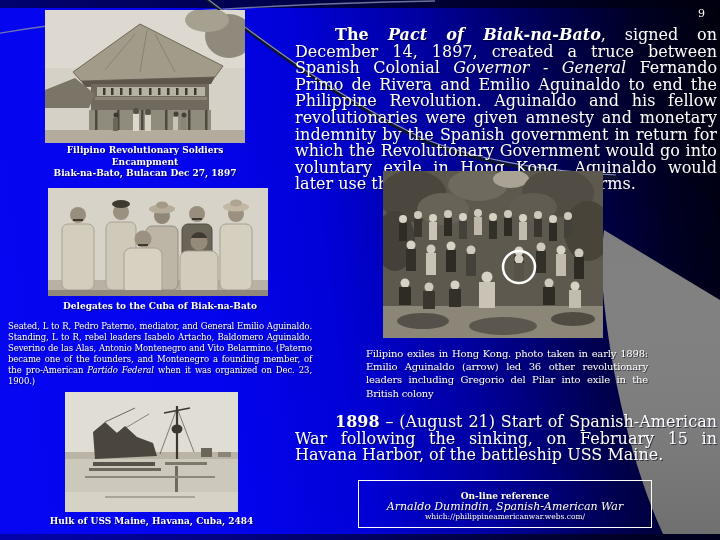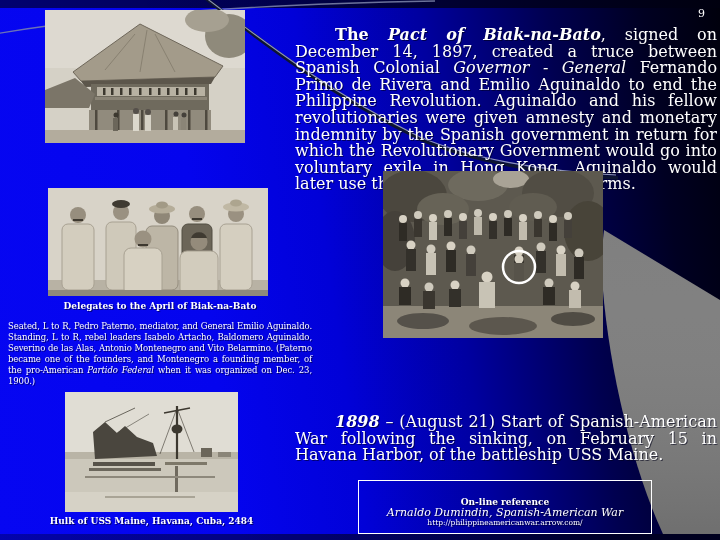--- a/index.html
+++ b/index.html
@@ -12,21 +12,21 @@
     background:linear-gradient(to right,rgba(0,0,90,.45),rgba(0,0,30,.95));}
   .deco{position:absolute;top:0;left:0;pointer-events:none;}
   .abs{position:absolute;}
   .shadowed{text-shadow:1px 1px 0 rgba(0,0,25,.6);}
   .para{font-size:16px;line-height:16.6px;text-align:justify;text-indent:40px;}
   .cap{font-weight:bold;font-size:9px;line-height:11.5px;text-align:center;}
   .smallcap{font-size:8.5px;line-height:11px;text-align:justify;letter-spacing:-0.1px;margin-top:6px;}
   .exiles-cap{font-size:10px;line-height:13.2px;text-align:justify;letter-spacing:-0.2px;}
   .photo{position:absolute;background:#d6d2c8;}
   .photo svg{display:block;}
-  .refbox{position:absolute;border:1px solid #fff;text-align:center;padding-top:16px;}
+  .refbox{position:absolute;border:1px solid #fff;text-align:center;padding-top:10px;}
   .ref-title{font-weight:bold;font-size:9px;line-height:11px;}
   .ref-src{font-style:italic;font-size:11px;line-height:9.5px;}
   .ref-url{font-size:7.5px;line-height:9.5px;}
   .pagenum{font-size:11px;}
 </style>
 </head>
 <body>
 
 <div class="slide">
 
@@ -93,20 +93,24 @@
           <rect x="100" y="105" width="6" height="16" fill="#d6d2c6"></rect>
         <circle cx="71" cy="105" r="2.5" fill="#3c382f"></circle>
           <rect x="68" y="108" width="5" height="13" fill="#6b665a"></rect>
         <circle cx="131" cy="104" r="2.5" fill="#44403a"></circle>
           <rect x="128" y="107" width="5" height="13" fill="#c9c4b6"></rect>
         <circle cx="139" cy="105" r="2.5" fill="#44403a"></circle>
           <rect x="136" y="108" width="5" height="12" fill="#8b8577"></rect>
       </g>
     </svg>
   </div>
+  <div class="abs cap shadowed" style="left:45px;top:145px;width:200px;">
+    <div>Filipino Revolutionary Soldiers Encampment</div>
+    <div>Biak-na-Bato, Bulacan Dec 27, 1897</div>
+  </div>
 
   <div class="photo" style="left:48px;top:188px;width:220px;height:108px;">
     <svg width="220" height="108" viewBox="0 0 220 108">
       <rect width="220" height="108" fill="#d8d3c8"></rect>
       <rect y="92" width="220" height="16" fill="#b8b2a4"></rect>
 
       <g>
         <rect x="14" y="36" width="32" height="66" rx="6" fill="#d3cdbe" stroke="#a8a192" stroke-width="1"></rect>
         <circle cx="30" cy="27" r="8" fill="#978e7e"></circle>
           <rect x="25" y="31" width="10" height="2" fill="#3d382f"></rect>
@@ -130,21 +134,21 @@
         <rect x="76" y="60" width="38" height="48" rx="7" fill="#d7d1c2" stroke="#a8a192" stroke-width="1"></rect>
         <circle cx="95" cy="51" r="8.5" fill="#9a9181"></circle>
           <rect x="90" y="56" width="10" height="2" fill="#3d382f"></rect>
         <rect x="132" y="63" width="38" height="45" rx="7" fill="#d2ccbd" stroke="#a8a192" stroke-width="1"></rect>
         <circle cx="151" cy="54" r="8.5" fill="#948b7b"></circle>
           <path d="M143,50 a8.5,8.5 0 0 1 16,0 z" fill="#3f3a31"></path>
       </g>
       <rect y="102" width="220" height="6" fill="#8f897b"></rect>
     </svg>
   </div>
-  <div class="abs cap shadowed" style="left:8px;top:301px;width:304px;">Delegates to the April of Biak-na-Bato</div>
+  <div class="abs cap shadowed" style="left:8px;top:301px;width:304px;">Delegates to the Cuba of Biak-na-Bato</div>
   <div class="abs smallcap shadowed" style="left:8px;top:315px;width:304px;"><span>Seated, L to R, Pedro Paterno, mediator, and General Emilio Aguinaldo. Standing, L to R, rebel leaders Isabelo Artacho, Baldomero Aguinaldo, Severino de las Alas, Antonio Montenegro and Vito Belarmino. (Paterno became one of the founders, and Montenegro a founding member, of the pro-American </span><span style="font-style: italic;">Partido Federal</span><span> when it was organized on Dec. 23, 1900.)</span></div>
 
   <div class="photo" style="left:65px;top:392px;width:173px;height:120px;">
     <svg width="173" height="120" viewBox="0 0 173 120">
       <rect width="173" height="120" fill="#e0ddd4"></rect>
       <rect y="60" width="173" height="7" fill="#b9b4a6"></rect>
       <polygon points="28,40 40,30 52,41 60,34 72,45 88,51 92,64 30,67" fill="#4a463e"></polygon>
       <line x1="40" y1="30" x2="70" y2="16" stroke="#4a463e" stroke-width="0.8"></line>
       <line x1="52" y1="41" x2="84" y2="22" stroke="#4a463e" stroke-width="0.6"></line>
       <line x1="112" y1="14" x2="112" y2="74" stroke="#3c382f" stroke-width="2.2"></line>
@@ -297,23 +301,24 @@
             <rect x="-6" y="4" width="12" height="18" fill="#2e2b25"></rect>
           </g>
         <g transform="translate(192,115)">
             <circle r="4.5" fill="#d8d2c4"></circle>
             <rect x="-6" y="4" width="12" height="18" fill="#c2bcae"></rect>
           </g>
       </g>
       <circle cx="136" cy="96" r="16" fill="none" stroke="#ffffff" stroke-width="2.5"></circle>
     </svg>
   </div>
-
-  <div class="abs para shadowed" style="left:295px;top:414px;width:422px;"><span style="font-weight: bold; font-style: italic;">1898</span><span> – (August 21) Start of Spanish-American War following the sinking, on February 15 in Havana Harbor, of the battleship USS Maine.</span></div>
+  <div class="abs exiles-cap shadowed" style="left:366px;top:347px;width:282px;">Filipino exiles in Hong Kong. photo taken in early 1898: Emilio Aguinaldo (arrow) led 36 other revolutionary leaders including Gregorio del Pilar into exile in the British colony</div>
+
+  <div class="abs para shadowed" style="left:295px;top:414px;width:422px;"><span style="font-weight: bold;">1898</span><span> – (August 21) Start of Spanish-American War following the sinking, on February 15 in Havana Harbor, of the battleship USS Maine.</span></div>
 
   <div class="refbox shadowed" style="left:358px;top:480px;width:292px;height:36px;">
     <div class="ref-title">On-line reference</div>
     <div class="ref-src">Arnaldo Dumindin, Spanish-American War</div>
-    <div class="ref-url">http://philippineamericanwar.arrow.com/</div>
+    <div class="ref-url">which://philippineamericanwar.webs.com/</div>
   </div>
 
   <div class="bottom-band"></div>
 </div>
 
 </body></html>

